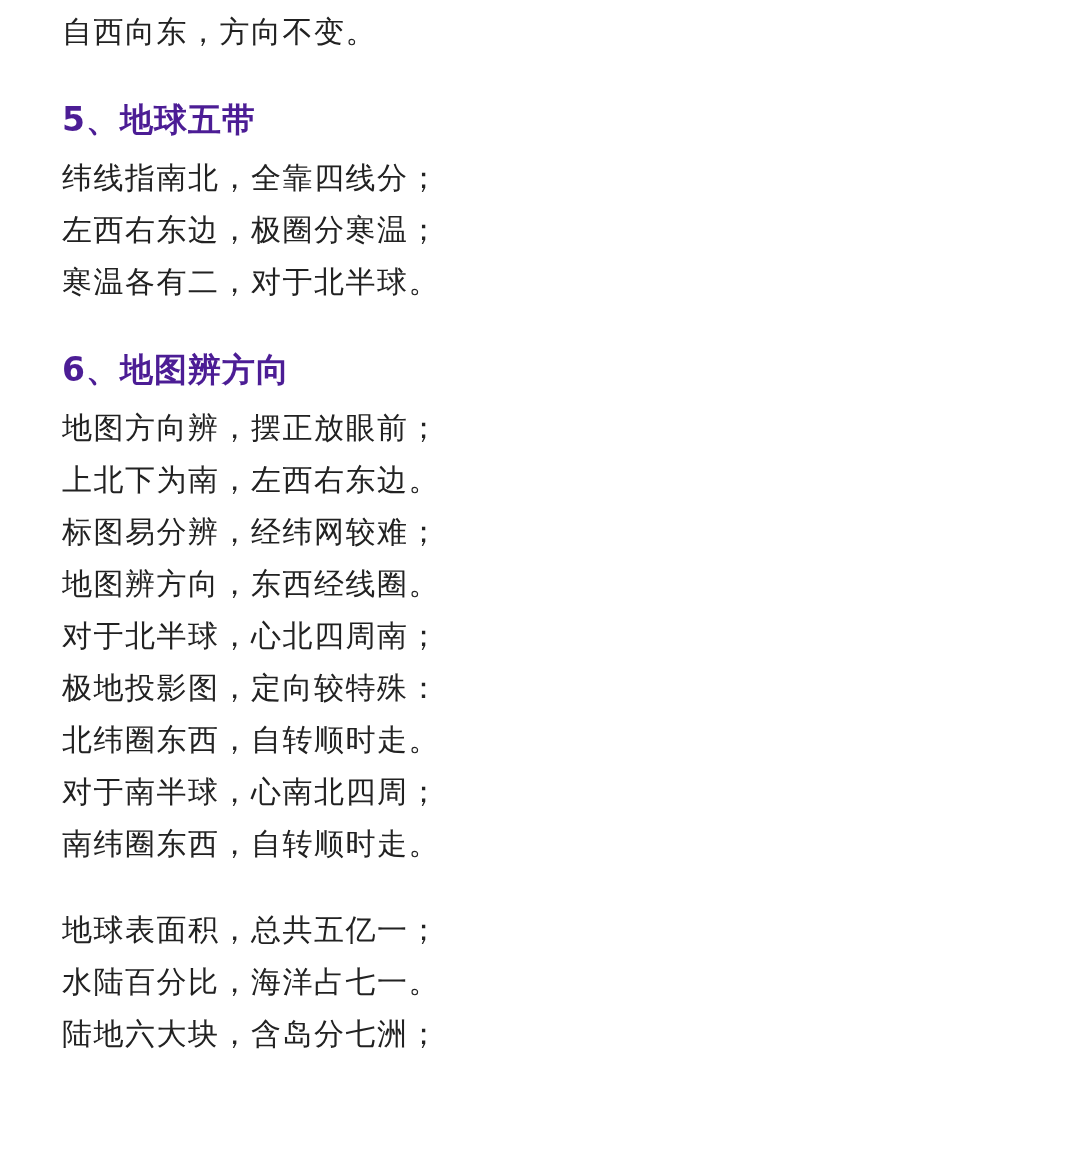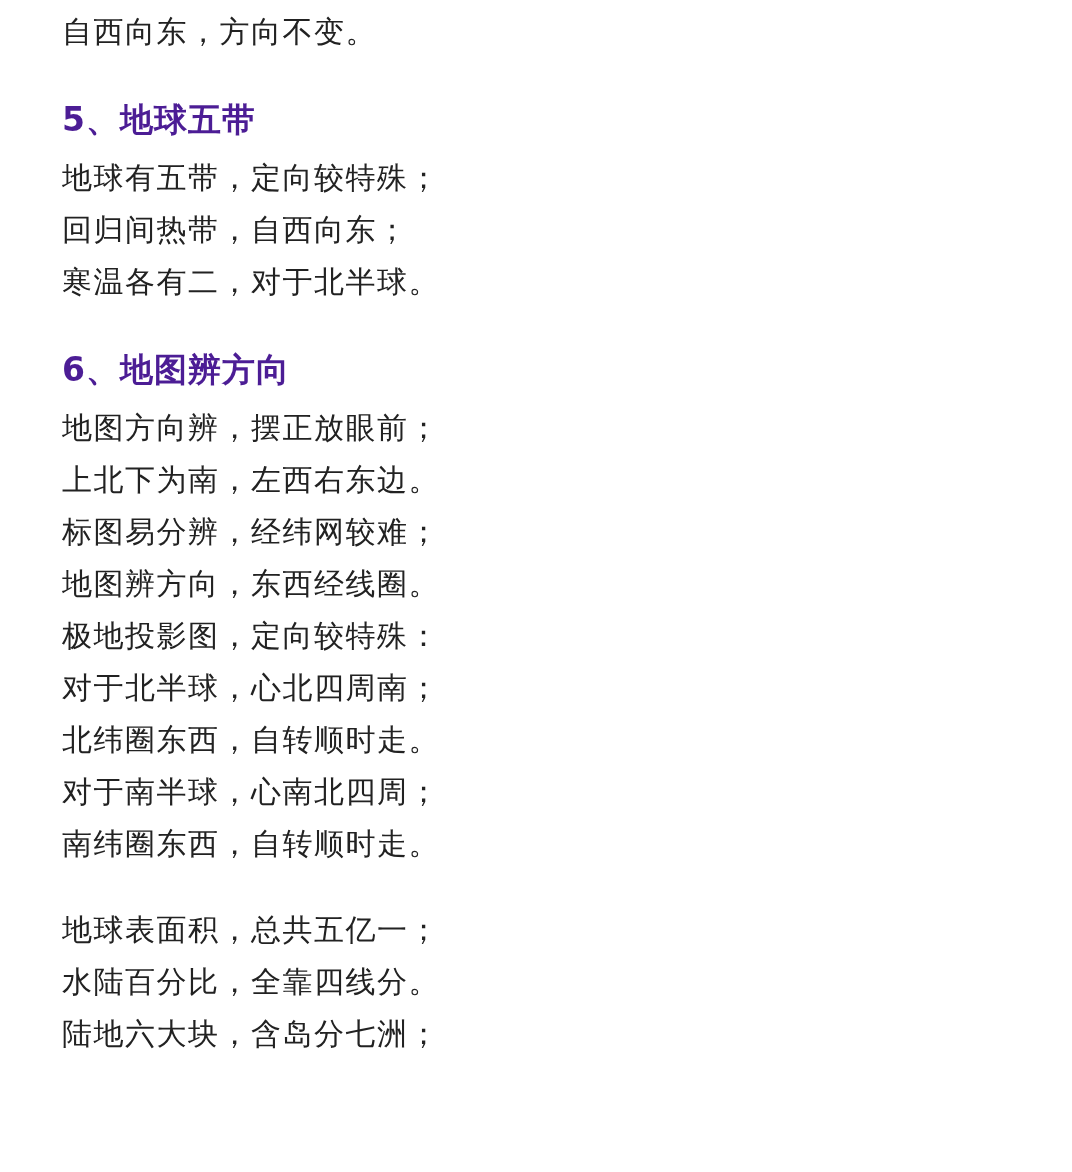--- a/index.html
+++ b/index.html
@@ -53,42 +53,42 @@
 </head>
 <body>
 
 <div id="page">
 
   <div class="para-line lead-line">自西向东，方向不变。</div>
 
   <div class="section">
     <div class="section-title">5、地球五带</div>
     <div class="verse">
-      <div class="para-line">地球有五带，定向较特殊；</div>
-      <div class="para-line">回归间热带，自西向东；</div>
+      <div class="para-line">纬线指南北，全靠四线分；</div>
+      <div class="para-line">左西右东边，极圈分寒温；</div>
       <div class="para-line">寒温各有二，对于北半球。</div>
     </div>
   </div>
 
   <div class="section">
     <div class="section-title">6、地图辨方向</div>
     <div class="verse">
       <div class="para-line">地图方向辨，摆正放眼前；</div>
       <div class="para-line">上北下为南，左西右东边。</div>
       <div class="para-line">标图易分辨，经纬网较难；</div>
       <div class="para-line">地图辨方向，东西经线圈。</div>
+      <div class="para-line">对于北半球，心北四周南；</div>
       <div class="para-line">极地投影图，定向较特殊：</div>
-      <div class="para-line">对于北半球，心北四周南；</div>
       <div class="para-line">北纬圈东西，自转顺时走。</div>
       <div class="para-line">对于南半球，心南北四周；</div>
       <div class="para-line">南纬圈东西，自转顺时走。</div>
     </div>
   </div>
 
   <div class="section">
     <div class="verse">
       <div class="para-line">地球表面积，总共五亿一；</div>
-      <div class="para-line">水陆百分比，全靠四线分。</div>
+      <div class="para-line">水陆百分比，海洋占七一。</div>
       <div class="para-line">陆地六大块，含岛分七洲；</div>
     </div>
   </div>
 
 </div>
 
 </body></html>

